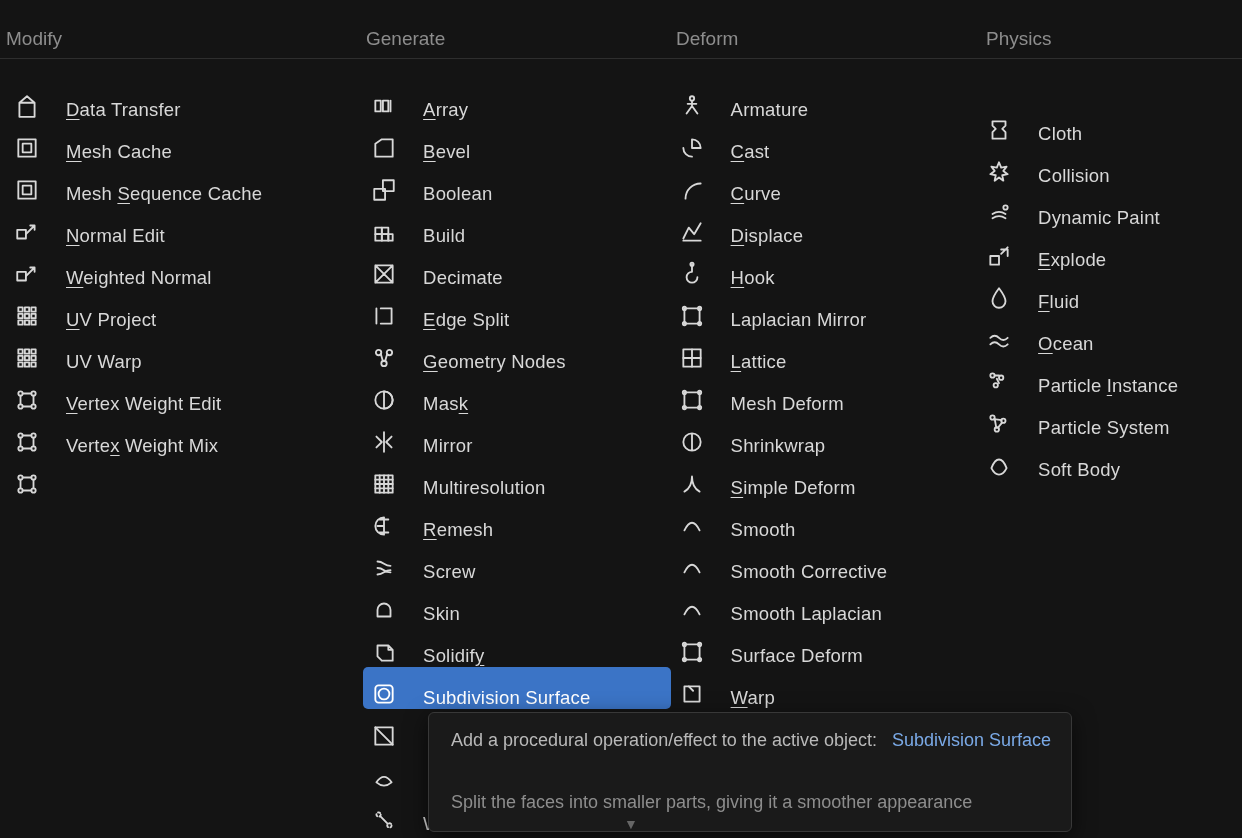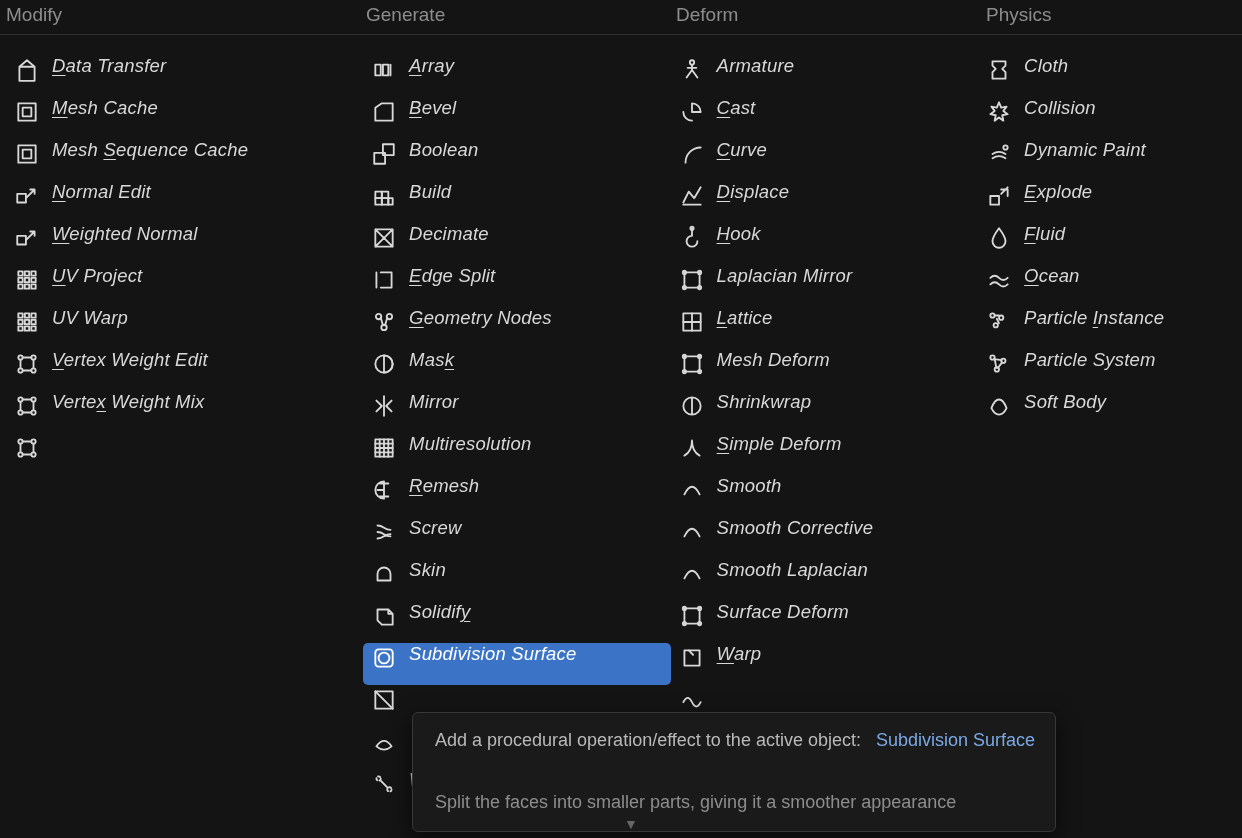--- a/index.html
+++ b/index.html
@@ -19,42 +19,41 @@
     padding: 10px 6px 0 6px;
   }
   .col {
     display: flex;
     flex-direction: column;
     min-width: 0;
   }
   .col-modify   { width: 360px; }
   .col-generate { width: 310px; }
   .col-deform   { width: 310px; }
-  .col-physics  { width: 260px; }
+  .col-physics  { width: 260px; margin-top: 24px; }
   .col-header {
     color: #8d8d8d;
     font-size: 19px;
     padding: 4px 4px 8px 6px;
   }
   .header-row {
     border-bottom: 1px solid #2e2e2e;
     margin-bottom: 10px;
     display: flex;
     align-items: flex-end;
   }
   .header-row .col-header { flex: 0 0 auto; }
   .menu-item {
     display: flex;
-    align-items: flex-start;
+    align-items: flex-end;
     height: 42px;
     padding: 0 8px 0 6px;
     border-radius: 5px;
     cursor: default;
-    gap: 10px;
-    font-style: italic;
+    gap: 24px;
   }
   .menu-item.highlight {
     background: #3b74c6;
     color: #ffffff;
   }
   .icon-slot {
     width: 30px;
     height: 30px;
     flex: 0 0 30px;
     display: flex;
@@ -63,21 +62,21 @@
     color: #d8d8d8;
   }
   .menu-item.highlight .icon-slot { color: #fff; }
   .label {
     white-space: nowrap;
     letter-spacing: 0.2px;
   }
   .label .ul { text-decoration: underline; text-underline-offset: 3px; }
   .tooltip {
     position: absolute;
-    left: 412px;
+    left: 428px;
     top: 712px;
     background: #1a1a1a;
     border: 1px solid #383838;
     border-radius: 6px;
     padding: 14px 20px 16px 22px;
     max-width: 810px;
     box-shadow: 0 6px 22px rgba(0,0,0,.6);
     font-size: 18px;
     line-height: 1.45;
   }

